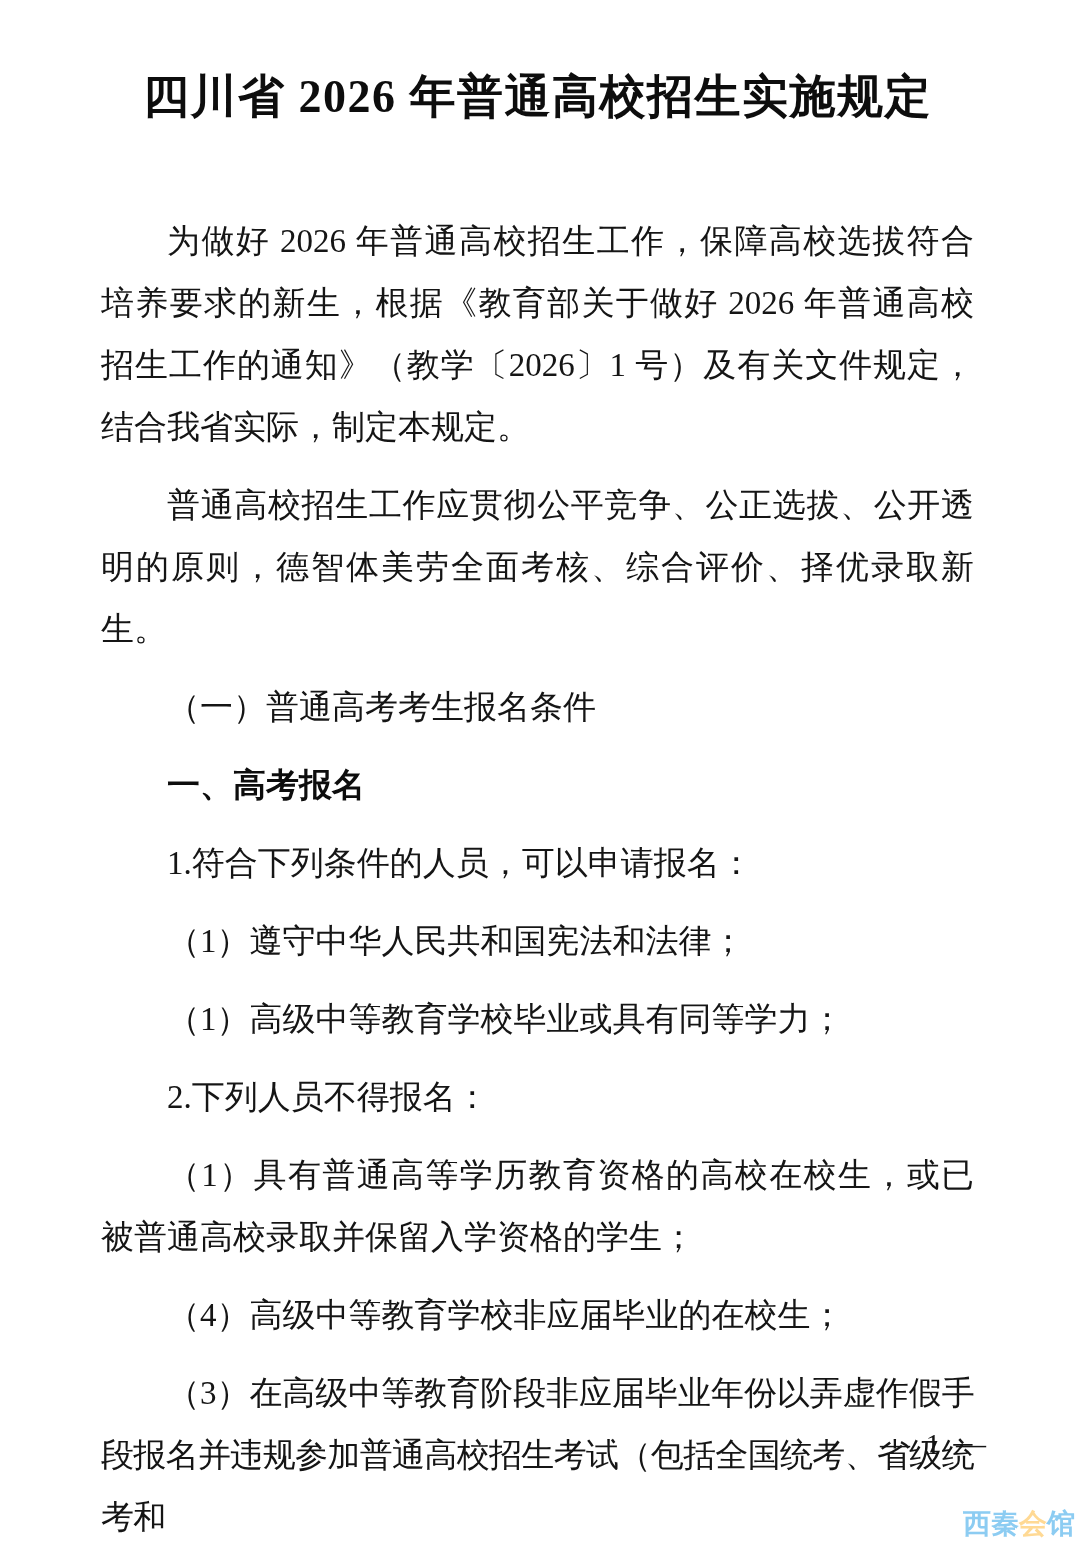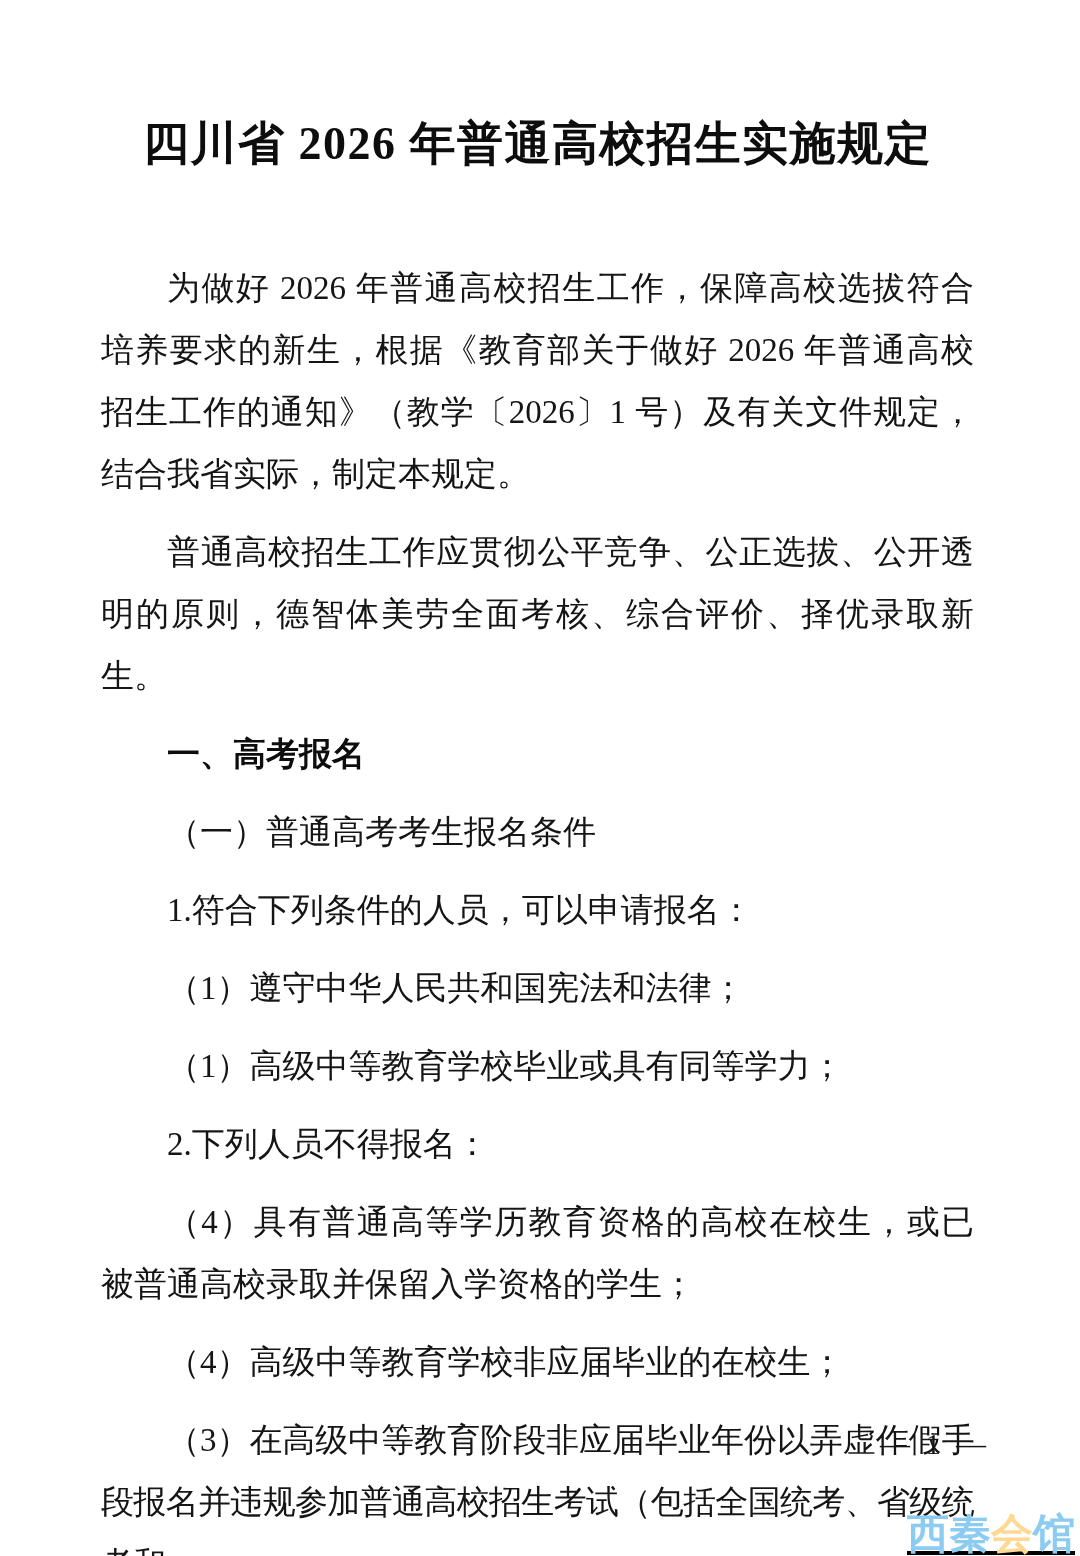--- a/index.html
+++ b/index.html
@@ -17,21 +17,21 @@
   }
   .doc {
     position: absolute;
     left: 85px;
     width: 905px;
     top: 0;
     color: #151515;
   }
   .title {
     margin: 0;
-    padding-top: 115px;
+    padding-top: 68px;
     font-size: 46px;
     line-height: 58px;
     font-weight: bold;
     text-align: center;
     letter-spacing: 1.5px;
     color: #0d0d0d;
     font-family: "Liberation Serif", "DejaVu Serif", serif;
   }
   .body-text {
     margin-top: 84px;
@@ -63,47 +63,46 @@
     right: 90px;
     font-size: 30px;
     line-height: 40px;
     color: #151515;
     letter-spacing: 4px;
     font-family: "Liberation Serif", "DejaVu Serif", serif;
   }
   .watermark {
     position: absolute;
     right: 5px;
-    bottom: 2px;
-    font-size: 42px;
+    bottom: 12px;
+    font-size: 28px;
     line-height: 40px;
     font-weight: bold;
     letter-spacing: 0;
     font-family: "Liberation Sans", "DejaVu Sans", sans-serif;
     user-select: none;
-    text-decoration: underline;
   }
 </style>
 </head>
 <body>
 
 <div class="page">
   <div class="doc">
     <h1 class="title">四川省 2026 年普通高校招生实施规定</h1>
 
     <div class="body-text">
       <p class="blk">为做好 2026 年普通高校招生工作，保障高校选拔符合培养要求的新生，根据《教育部关于做好 2026 年普通高校招生工作的通知》（教学〔2026〕1 号）及有关文件规定，结合我省实际，制定本规定。</p>
       <p class="blk">普通高校招生工作应贯彻公平竞争、公正选拔、公开透明的原则，德智体美劳全面考核、综合评价、择优录取新生。</p>
+      <p class="blk h2">（一）普通高考考生报名条件</p>
       <p class="blk h1">一、高考报名</p>
-      <p class="blk h2">（一）普通高考考生报名条件</p>
       <p class="blk h2">1.符合下列条件的人员，可以申请报名：</p>
       <p class="blk h2">（1）遵守中华人民共和国宪法和法律；</p>
       <p class="blk h2">（1）高级中等教育学校毕业或具有同等学力；</p>
       <p class="blk h2">2.下列人员不得报名：</p>
-      <p class="blk">（4）具有普通高等学历教育资格的高校在校生，或已被普通高校录取并保留入学资格的学生；</p>
+      <p class="blk">（1）具有普通高等学历教育资格的高校在校生，或已被普通高校录取并保留入学资格的学生；</p>
       <p class="blk h2">（4）高级中等教育学校非应届毕业的在校生；</p>
       <p class="blk tight">（3）在高级中等教育阶段非应届毕业年份以弄虚作假手段报名并违规参加普通高校招生考试（包括全国统考、省级统考和</p>
     </div>
   </div>
 
   <div class="page-num">— 1 —</div>
 
   <div class="watermark">
     <span style="color: rgb(140, 204, 242);">西</span><span style="color: rgb(140, 204, 242);">秦</span><span style="color: rgb(255, 217, 148);">会</span><span style="color: rgb(140, 204, 242);">馆</span>
   </div>

